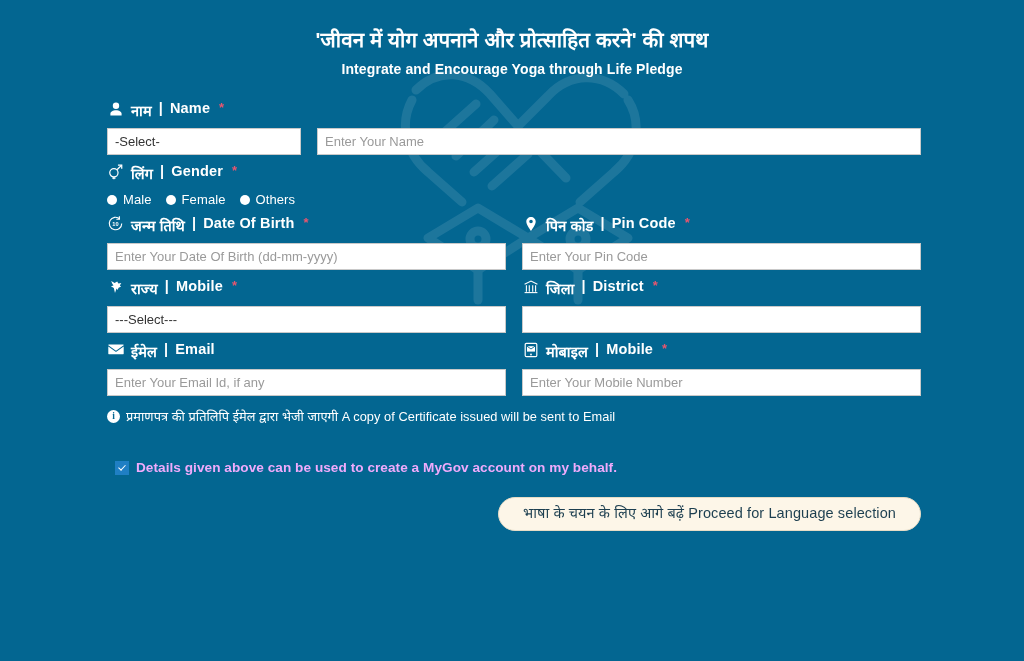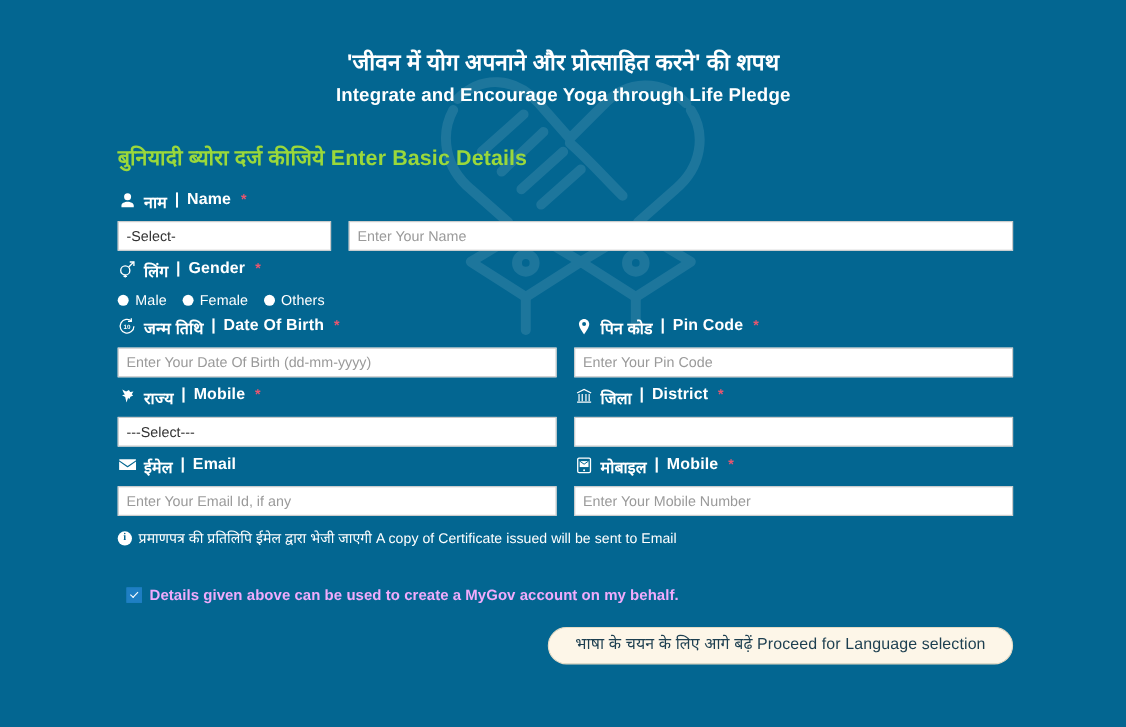--- a/index.html
+++ b/index.html
@@ -29,34 +29,34 @@
 
   .page {
     position: relative;
     z-index: 2;
     width: 1024px;
     height: 661px;
   }
 
   
   .header {
-    padding-top: 44px;
+    padding-top: 26px;
     text-align: center;
   }
   .title-hi {
     color: #ffffff;
     font-size: 20.5px;
     font-weight: bold;
     letter-spacing: .1px;
     line-height: 28px;
     font-family: "Liberation Sans", sans-serif;
   }
   .title-en {
     color: #ffffff;
-    font-size: 17px;
+    font-size: 14px;
     font-weight: bold;
     letter-spacing: .1px;
     line-height: 28px;
     margin-top: 1px;
   }
 
   
   .section-heading {
     margin: 28px 0 0 107px;
     color: #9bd83b;
@@ -262,24 +262,20 @@
   </svg>
 </div>
 
 <div class="page">
 
   <div class="header">
     <div class="title-hi">'जीवन में योग अपनाने और प्रोत्साहित करने' की शपथ</div>
     <div class="title-en">Integrate and Encourage Yoga through Life Pledge</div>
   </div>
 
-  <div class="section-heading">
-    <span>बुनियादी ब्योरा दर्ज कीजिये</span>
-    <span>Enter Basic Details</span>
-  </div>
 
   <div class="form">
 
     <div class="mt-section">
       <div class="field-label mt-label">
         <span class="icon">
           <svg viewBox="0 0 16 16" width="16" height="16">
               <path fill="#ffffff" d="M8 8a3.2 3.2 0 1 0 0-6.4A3.2 3.2 0 0 0 8 8zm0 1.3c-2.9 0-5.6 1.5-5.6 3.3v1.8h11.2v-1.8c0-1.8-2.7-3.3-5.6-3.3z"></path>
             </svg>
         </span>

